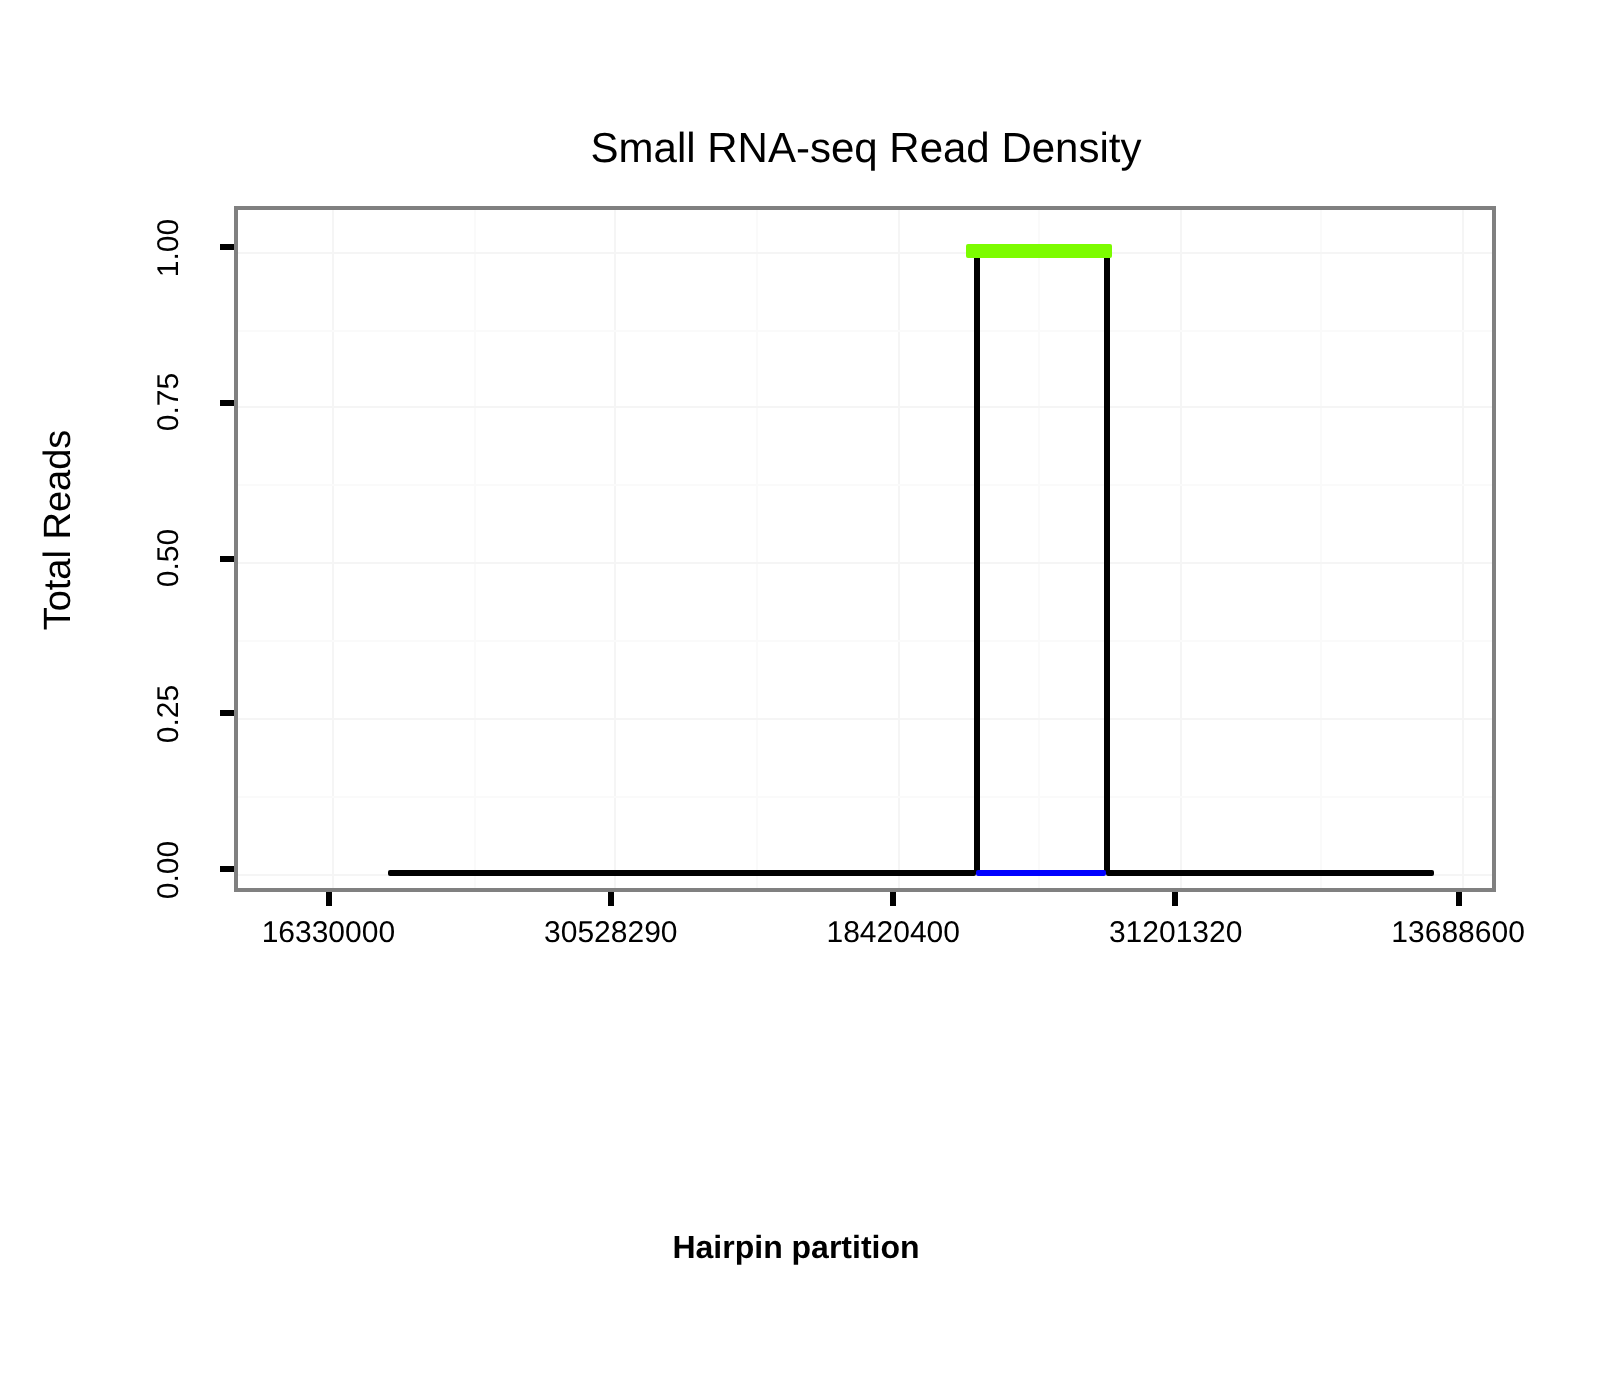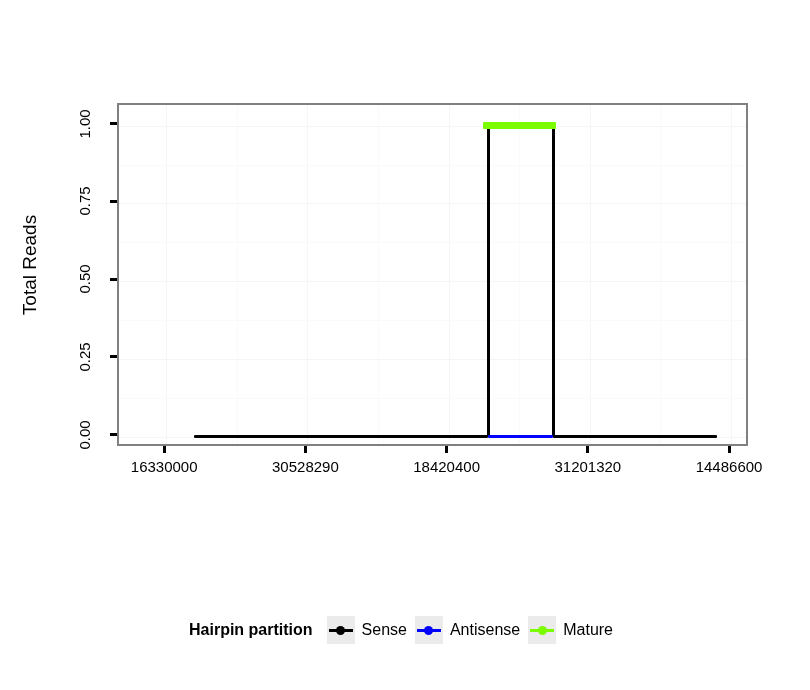--- a/index.html
+++ b/index.html
@@ -193,20 +193,21 @@
   .legend-label {
     font-size: 16px;
     white-space: nowrap;
   }
 </style>
 </head>
 <body>
 
 <div id="plot-root">
 
+  <div id="chart-title">Small RNA-seq Read Density</div>
 
   <div id="ylab">Total Reads</div>
 
 
   <div id="ytick-layer">
       <div class="tick-y" style="top: 433.17px;"></div>
       <div class="ticklab-y-wrap" style="top: 425.67px; left: 62px;">
         <span class="ticklab-y-rot">0.00</span>
       </div>
       <div class="tick-y" style="top: 355.417px;"></div>
@@ -230,21 +231,21 @@
   <div id="xtick-layer">
       <div class="tick-x" style="left: 162.689px;"></div>
       <div class="ticklab-x" style="left: 99.1892px;">16330000</div>
       <div class="tick-x" style="left: 303.905px;"></div>
       <div class="ticklab-x" style="left: 240.405px;">30528290</div>
       <div class="tick-x" style="left: 445.122px;"></div>
       <div class="ticklab-x" style="left: 381.622px; text-align: center;">18420400</div>
       <div class="tick-x" style="left: 586.338px;"></div>
       <div class="ticklab-x" style="left: 522.838px;">31201320</div>
       <div class="tick-x" style="left: 727.554px;"></div>
-      <div class="ticklab-x" style="left: 664.054px;">14486600</div>
+      <div class="ticklab-x" style="left: 664.054px;">13688600</div>
     </div>
 
   <div id="panel">
     <div id="panel-inner">
       <div id="grid-layer">
           <div class="grid-v grid-major" style="left: 47.1892px; background: rgb(245, 245, 245);"></div>
           <div class="grid-v grid-major" style="left: 188.405px; background: rgb(245, 245, 245);"></div>
           <div class="grid-v grid-major" style="left: 329.622px; background: rgb(245, 245, 245);"></div>
           <div class="grid-v grid-major" style="left: 470.838px; background: rgb(245, 245, 245);"></div>
           <div class="grid-v grid-major" style="left: 612.054px; background: rgb(245, 245, 245);"></div>
@@ -270,38 +271,15 @@
           <div class="series-line-h" style="left: 434.122px; width: 163.811px; top: 330.17px; height: 3px; background: rgb(0, 0, 0);"></div>
           <div class="series-line-h" style="left: 369.162px; width: 64.9595px; top: 330.17px; height: 3px; background: rgb(0, 0, 255);"></div>
           <div class="series-line-h" style="left: 363.514px; width: 73.4324px; top: 17.1606px; height: 7px; background: rgb(124, 252, 0);"></div>
           <div class="mature-cap" style="left: 363.514px; width: 73.4324px; top: 17.1606px; background: rgb(124, 252, 0);"></div>
         </div>
     </div>
   </div>
 
   <div id="legend">
     <div id="legend-title">Hairpin partition</div>
-    <div id="legend-entries" style="display: flex; align-items: center;">
-        <div class="legend-entry">
-          <div class="legend-key">
-            <div class="k-line" style="background: rgb(0, 0, 0);"></div>
-            <div class="k-pt" style="background: rgb(0, 0, 0);"></div>
-          </div>
-          <div class="legend-label">Sense</div>
-        </div>
-        <div class="legend-entry">
-          <div class="legend-key">
-            <div class="k-line" style="background: rgb(0, 0, 255);"></div>
-            <div class="k-pt" style="background: rgb(0, 0, 255);"></div>
-          </div>
-          <div class="legend-label">Antisense</div>
-        </div>
-        <div class="legend-entry">
-          <div class="legend-key">
-            <div class="k-line" style="background: rgb(124, 252, 0);"></div>
-            <div class="k-pt" style="background: rgb(124, 252, 0);"></div>
-          </div>
-          <div class="legend-label">Mature</div>
-        </div>
-      </div>
   </div>
 
 </div>
 
 </body></html>

